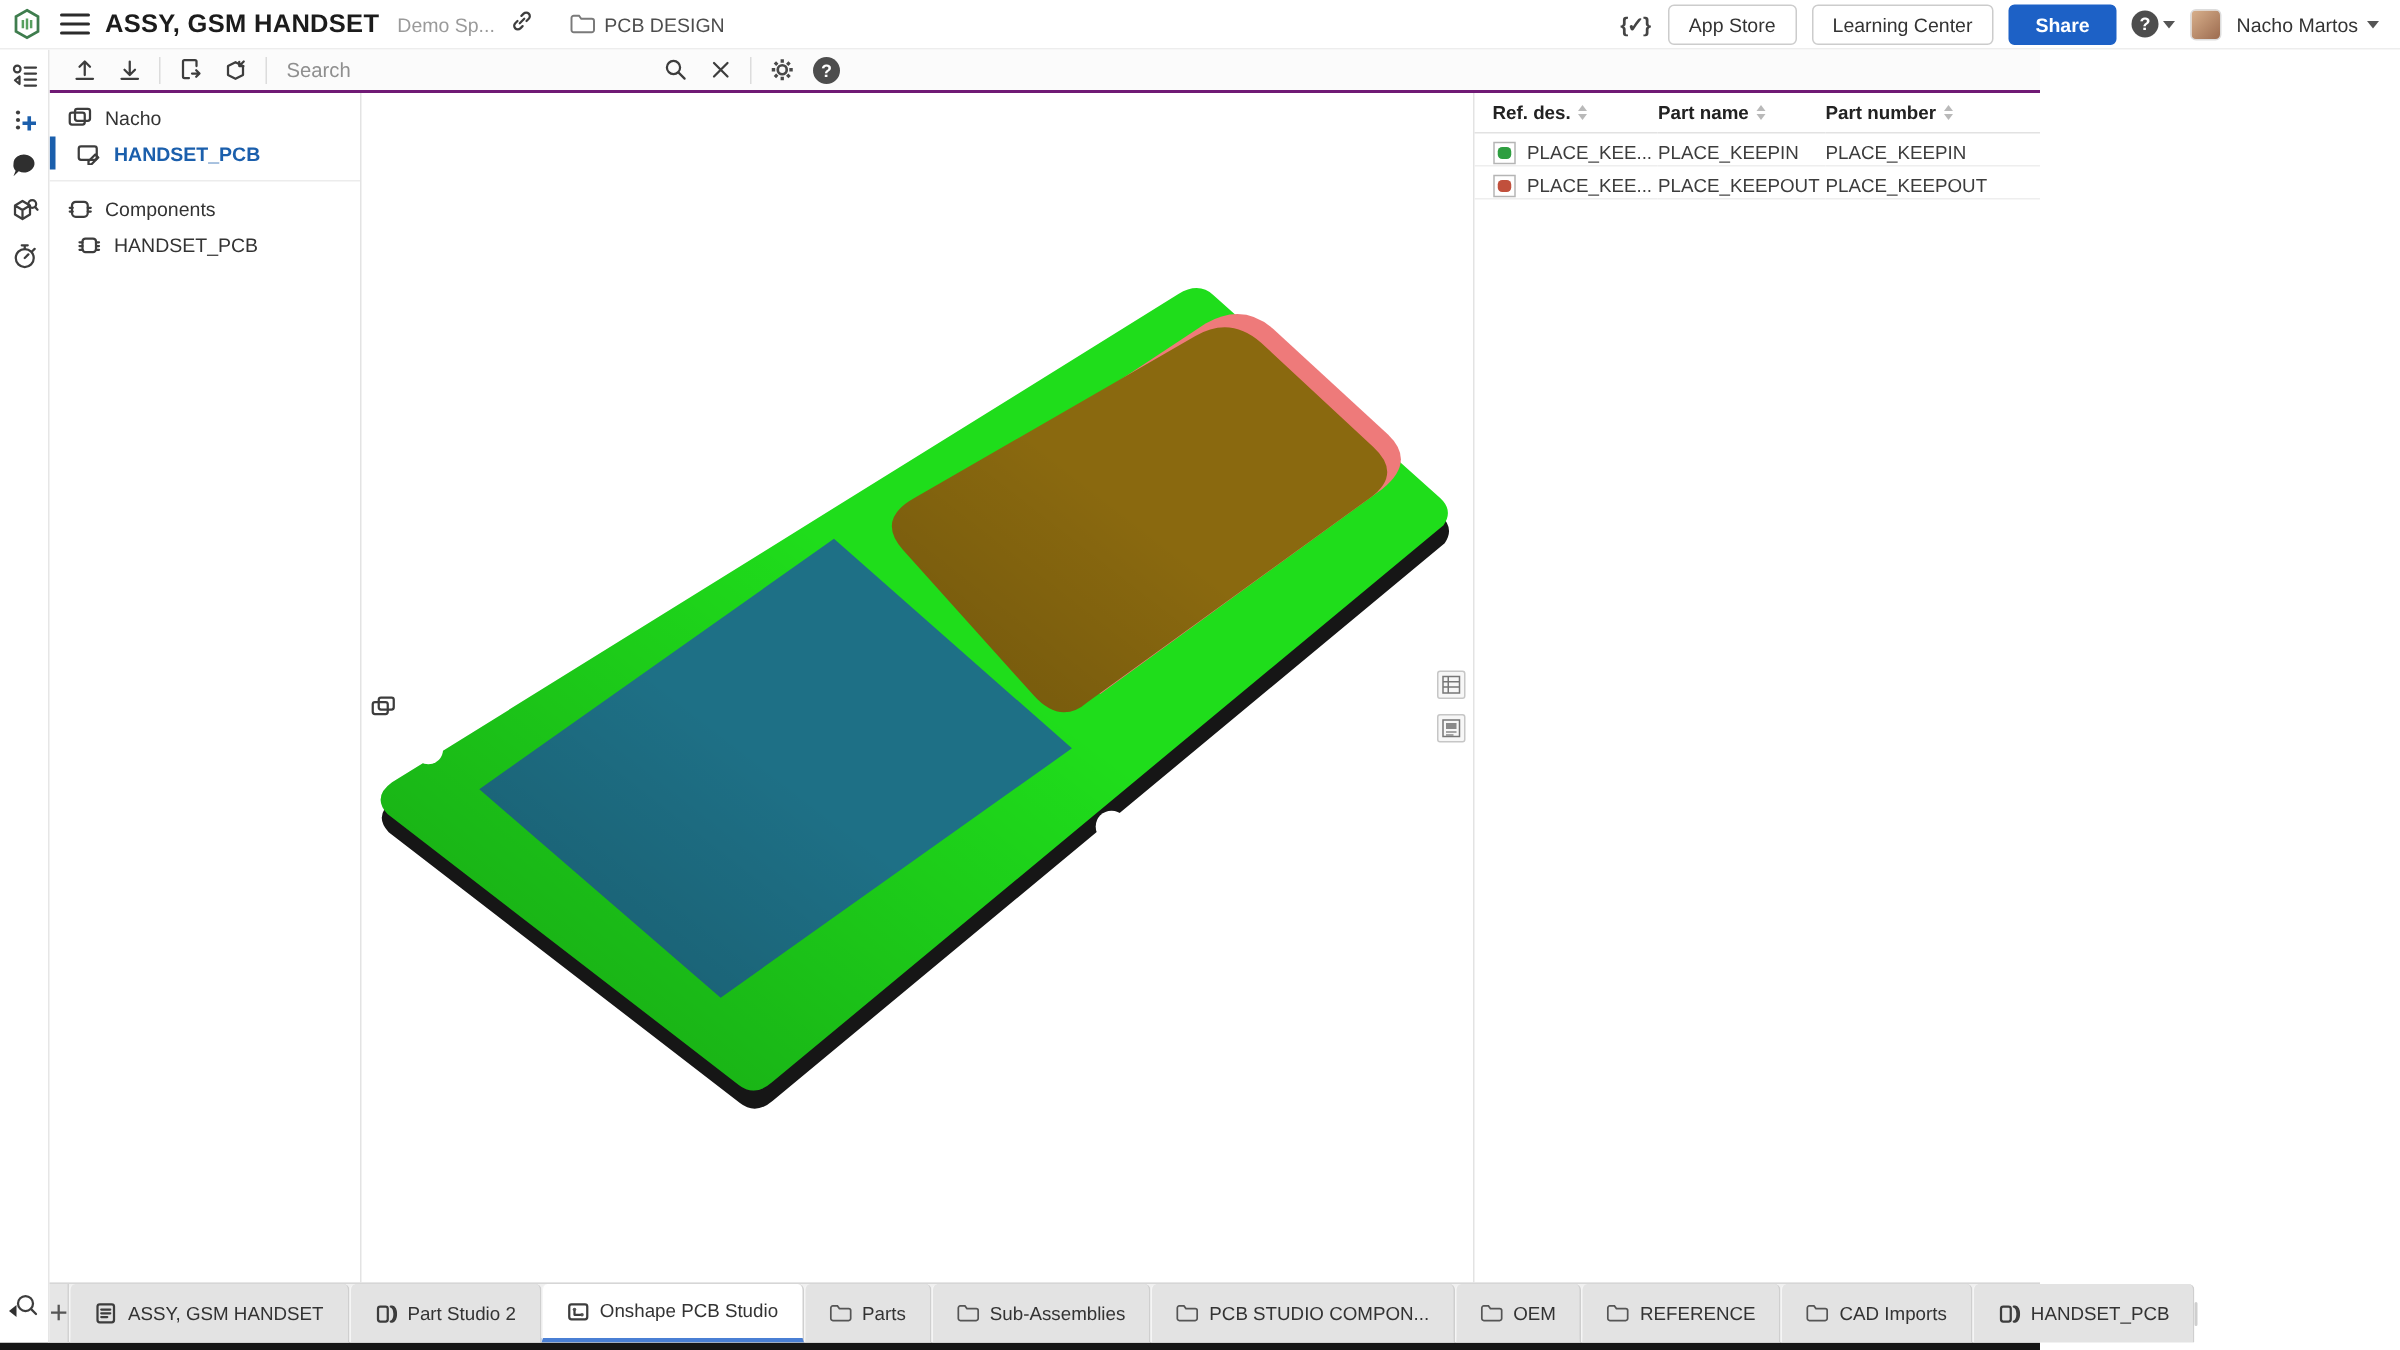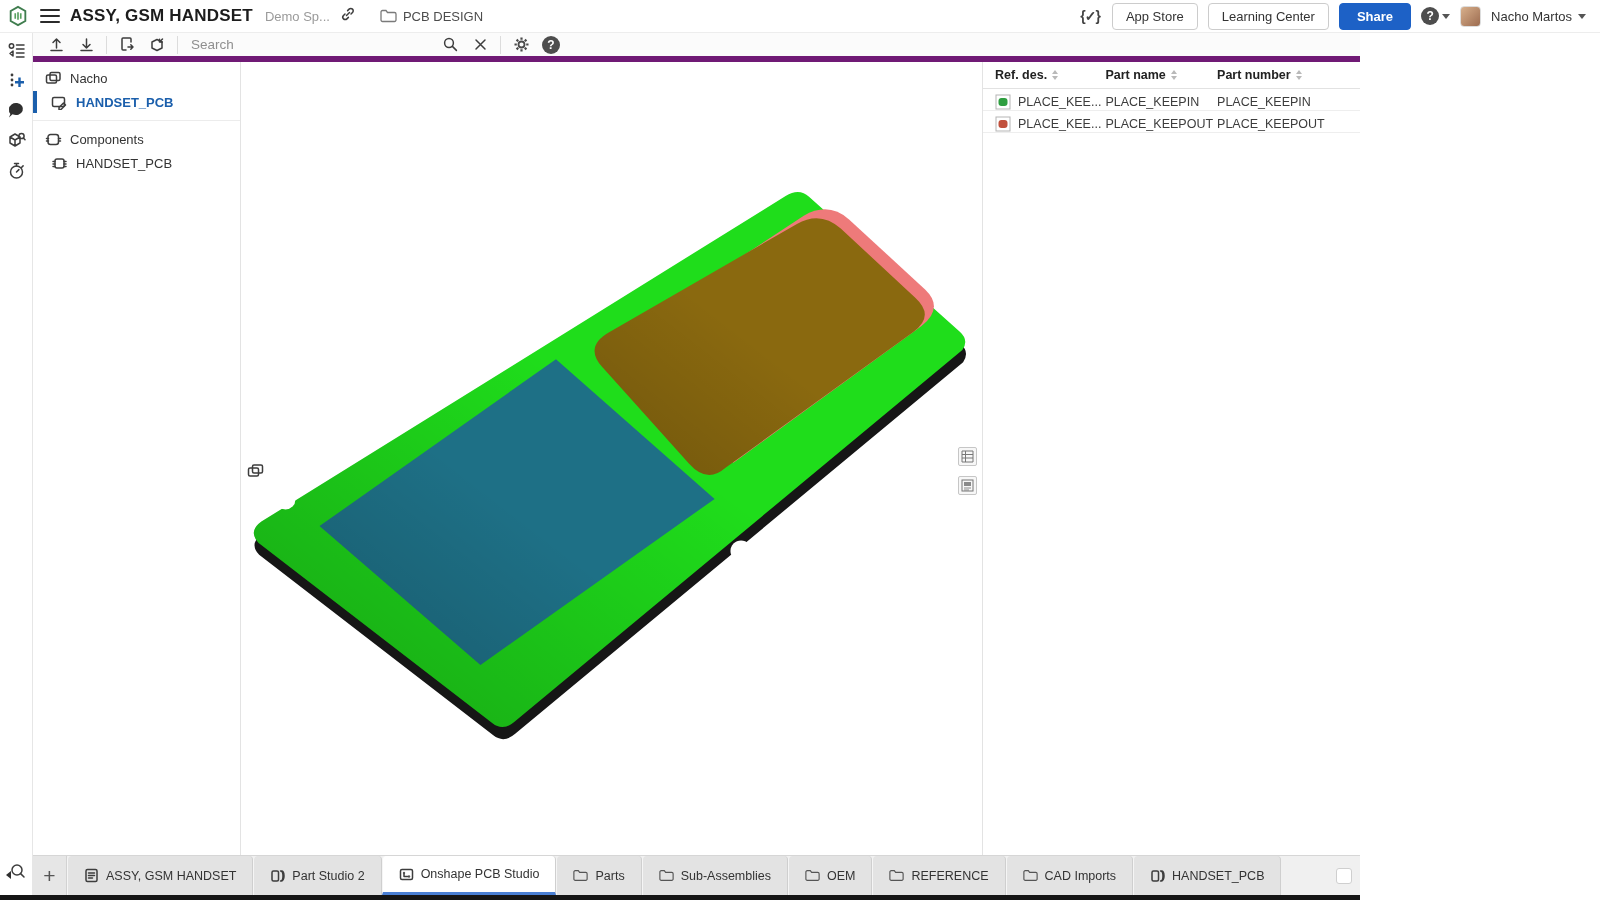--- a/index.html
+++ b/index.html
@@ -32,21 +32,21 @@
 
   
   .tool-strip { position:absolute; left:0; top:33px; width:33px; bottom:5px; background:#fff;
                 border-right:1px solid #e6e6e6; z-index:25; display:flex; flex-direction:column; align-items:center; }
   .strip-icon { width:26px; height:26px; margin-top:4px; display:flex; align-items:center; justify-content:center;
                 cursor:pointer; border-radius:3px; }
   .strip-bottom { position:absolute; bottom:10px; left:4px; }
 
   
   .toolbar { position:absolute; left:33px; top:33px; right:0; height:29px; background:#fbfbfb;
-             border-bottom:6px solid #701a75; display:flex; align-items:center; z-index:20; }
+             border-bottom:2px solid #701a75; display:flex; align-items:center; z-index:20; }
   .tb-icon { width:28px; height:24px; display:flex; align-items:center; justify-content:center; cursor:pointer;
              border-radius:3px; margin:0 1px; }
   .tb-sep { width:1px; height:18px; background:#dcdcdc; margin:0 5px; }
   .search-box { display:flex; align-items:center; width:252px; }
   .search-box input { border:none; outline:none; background:transparent; font-size:13.5px; color:#333;
                       font-family:"Liberation Sans",sans-serif; width:100%; padding:4px 8px; }
   .search-box input::placeholder { color:#8f8f8f; }
 
   
   .left-panel { position:absolute; left:33px; top:62px; width:208px; bottom:45px; background:#fff;
@@ -459,20 +459,26 @@
       <span>Parts</span>
     </div>
 
     <div class="tab">
       <svg width="15" height="13" viewBox="0 0 17 14">
         <path d="M1 3 a1.5 1.5 0 0 1 1.5-1.5 H6 l1.5 2 H14.5 A1.5 1.5 0 0 1 16 5 V11 a1.5 1.5 0 0 1 -1.5 1.5 H2.5 A1.5 1.5 0 0 1 1 11 Z" fill="none" stroke="#555" stroke-width="1.3"></path>
       </svg>
       <span>Sub-Assemblies</span>
     </div>
 
+    <div class="tab">
+      <svg width="15" height="13" viewBox="0 0 17 14">
+        <path d="M1 3 a1.5 1.5 0 0 1 1.5-1.5 H6 l1.5 2 H14.5 A1.5 1.5 0 0 1 16 5 V11 a1.5 1.5 0 0 1 -1.5 1.5 H2.5 A1.5 1.5 0 0 1 1 11 Z" fill="none" stroke="#555" stroke-width="1.3"></path>
+      </svg>
+      <span>PCB STUDIO COMPON...</span>
+    </div>
 
     <div class="tab">
       <svg width="15" height="13" viewBox="0 0 17 14">
         <path d="M1 3 a1.5 1.5 0 0 1 1.5-1.5 H6 l1.5 2 H14.5 A1.5 1.5 0 0 1 16 5 V11 a1.5 1.5 0 0 1 -1.5 1.5 H2.5 A1.5 1.5 0 0 1 1 11 Z" fill="none" stroke="#555" stroke-width="1.3"></path>
       </svg>
       <span>OEM</span>
     </div>
 
     <div class="tab">
       <svg width="15" height="13" viewBox="0 0 17 14">

